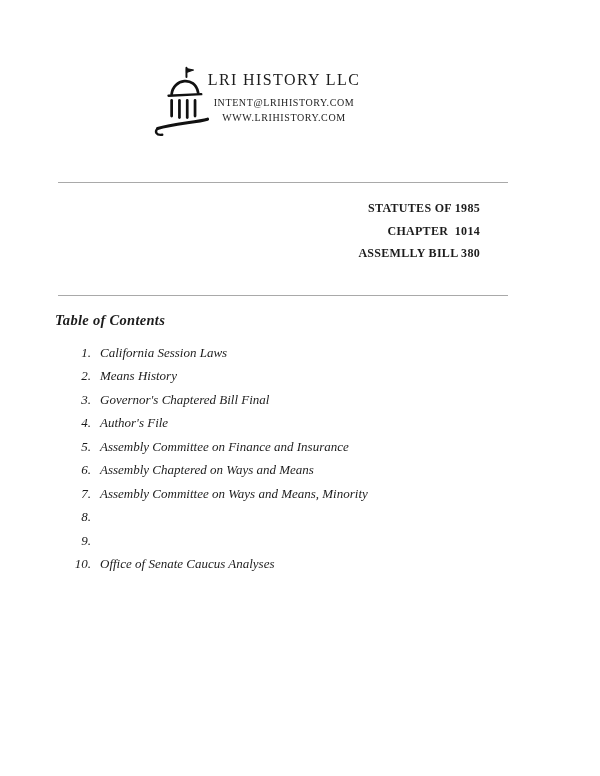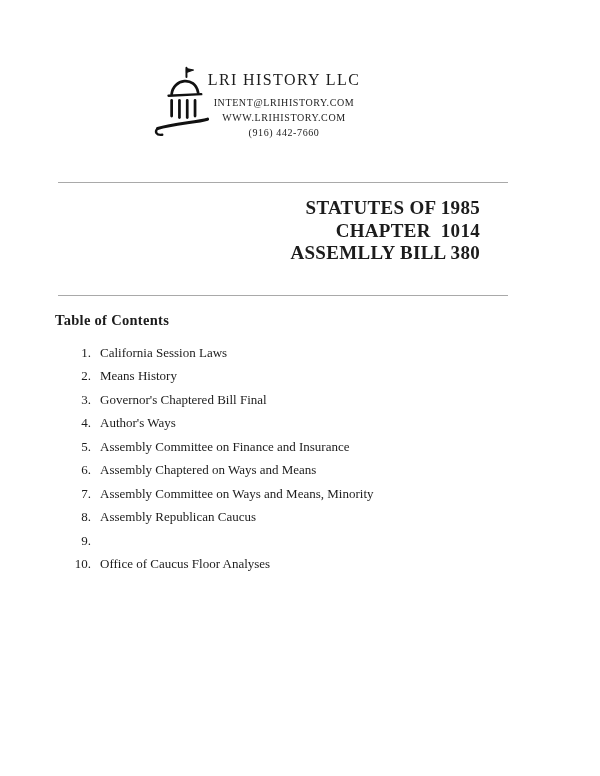--- a/index.html
+++ b/index.html
@@ -61,29 +61,30 @@
   .rule-1 { margin-top: 22px; }
   .rule-2 { margin-top: 20px; }
 
   
   .statute-block {
     text-align: right;
     padding: 14px 88px 10px 0;
   }
   .statute-line {
     font-weight: bold;
-    font-size: 19px;
+    font-size: 12px;
     line-height: 22.5px;
     letter-spacing: 0.3px;
     white-space: pre;
   }
 
   
   .toc {
     padding: 16px 0 0 55px;
+    font-style: italic;
   }
   .toc-heading {
     font-size: 14.5px;
     font-weight: bold;
     letter-spacing: 0.3px;
     margin: 0 0 16px 0;
   }
   .toc-list {
     margin-left: 8px;
   }
@@ -126,21 +127,20 @@
 
           <path d="M20 84 C 40 78, 70 76, 84 72" stroke-width="4"></path>
           <path d="M20 84 C 16 88, 18 93, 26 92" stroke-width="3"></path>
         </g>
       </svg>
     </div>
     <div class="letterhead-text">
       <div class="company-name">LRI HISTORY LLC</div>
       <div class="contact-line">INTENT@LRIHISTORY.COM</div>
       <div class="contact-line">WWW.LRIHISTORY.COM</div>
-      <div class="contact-line">(916) 442-7660</div>
     </div>
   </div>
 
   <hr class="rule rule-1">
 
   <div class="statute-block">
     <div class="statute-line">STATUTES OF 1985</div>
     <div class="statute-line">CHAPTER  1014</div>
     <div class="statute-line">ASSEMLLY BILL 380</div>
   </div>
@@ -157,41 +157,40 @@
       <div class="toc-row">
         <span class="toc-num">2.</span>
         <span class="toc-label">Means History</span>
       </div>
       <div class="toc-row">
         <span class="toc-num">3.</span>
         <span class="toc-label">Governor's Chaptered Bill Final</span>
       </div>
       <div class="toc-row">
         <span class="toc-num">4.</span>
-        <span class="toc-label">Author's Ways</span>
+        <span class="toc-label">Author's File</span>
       </div>
       <div class="toc-row">
         <span class="toc-num">5.</span>
         <span class="toc-label">Assembly Committee on Finance and Insurance</span>
       </div>
       <div class="toc-row">
         <span class="toc-num">6.</span>
         <span class="toc-label">Assembly Chaptered on Ways and Means</span>
       </div>
       <div class="toc-row">
         <span class="toc-num">7.</span>
         <span class="toc-label">Assembly Committee on Ways and Means, Minority</span>
       </div>
       <div class="toc-row">
         <span class="toc-num">8.</span>
-        <span class="toc-label">Assembly Republican Caucus</span>
       </div>
       <div class="toc-row">
         <span class="toc-num">9.</span>
       </div>
       <div class="toc-row">
         <span class="toc-num">10.</span>
-        <span class="toc-label">Office of Caucus Floor Analyses</span>
+        <span class="toc-label">Office of Senate Caucus Analyses</span>
       </div>
     </div>
   </div>
 
 </div>
 
 </body></html>

